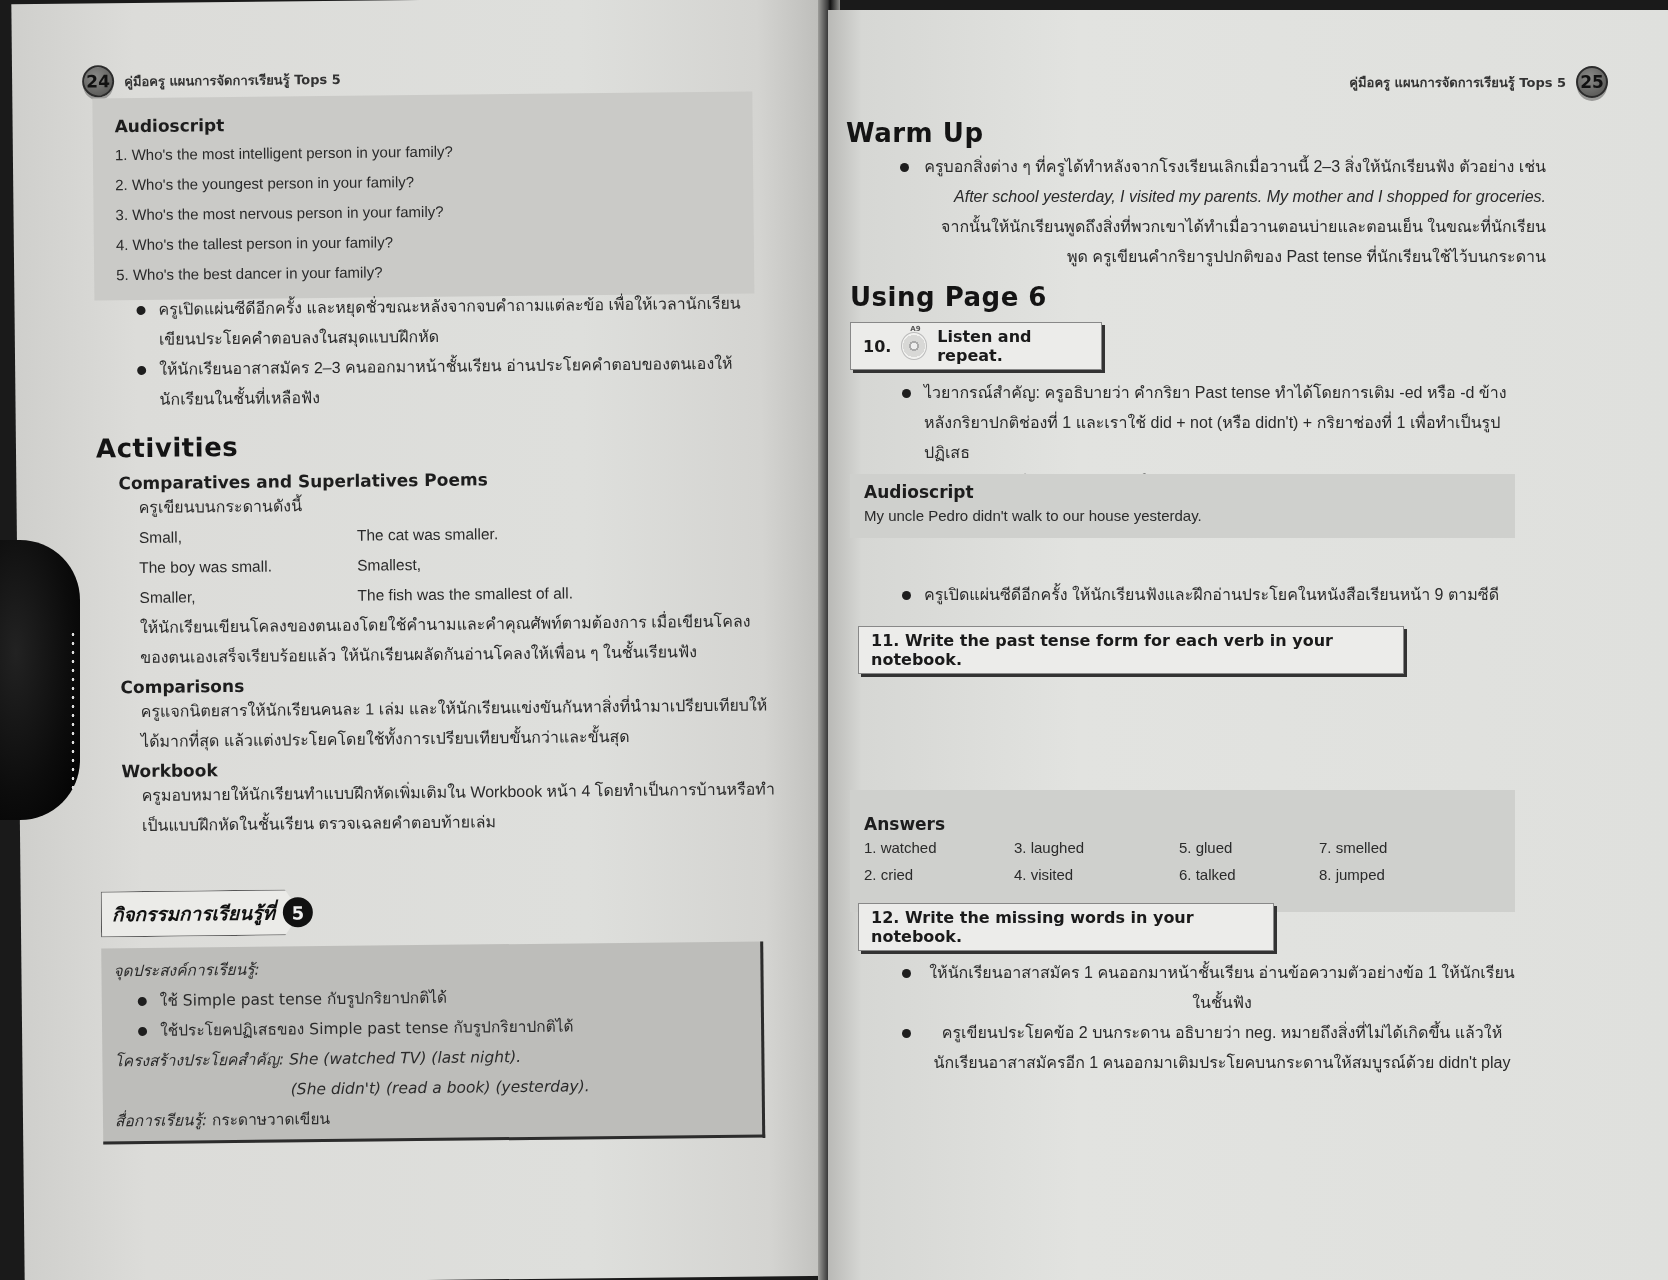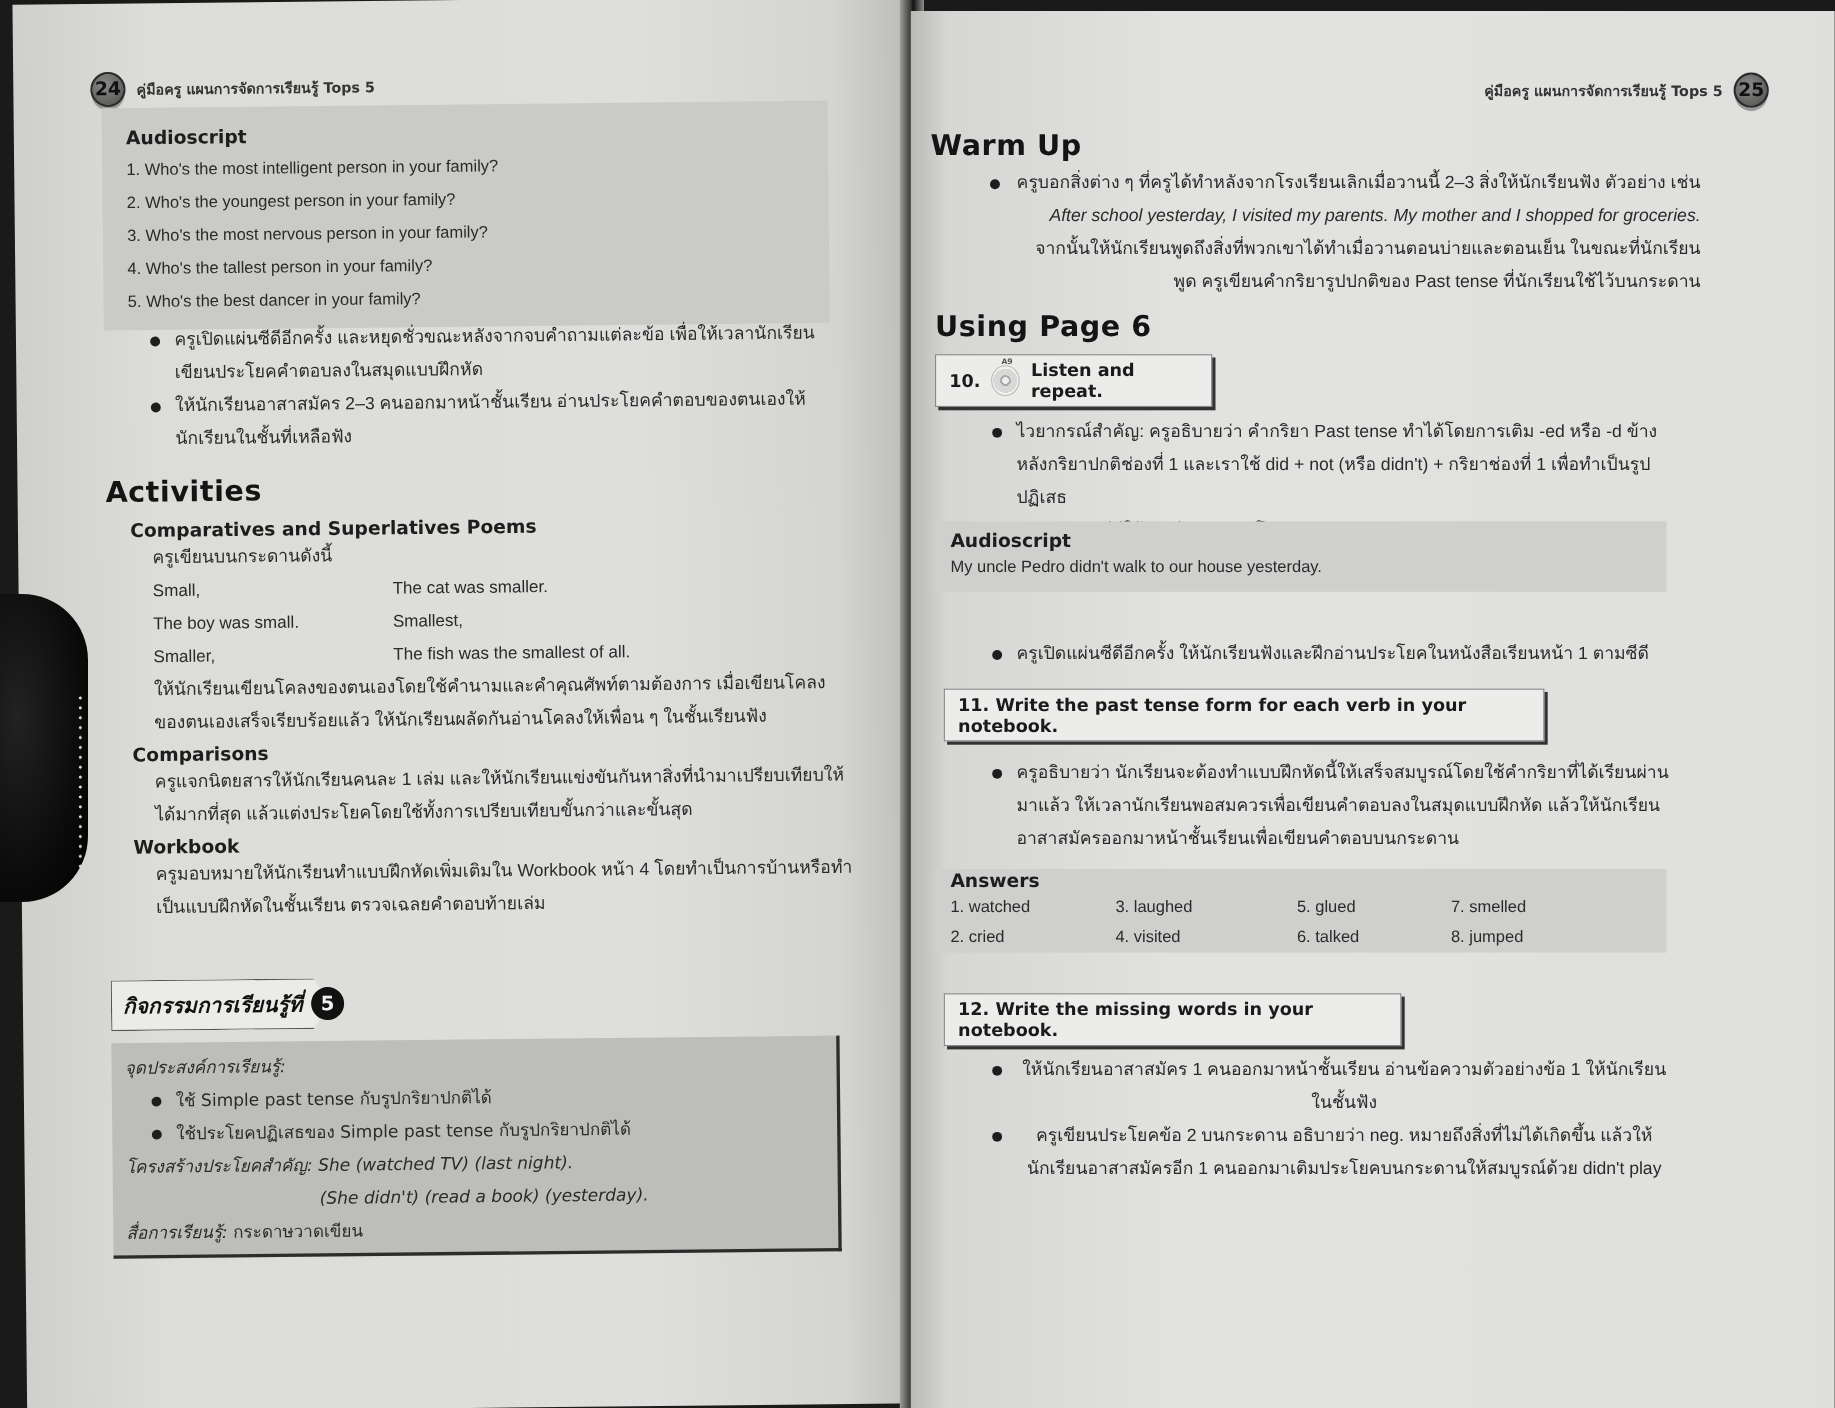--- a/index.html
+++ b/index.html
@@ -113,21 +113,21 @@
   .cd-icon {
     width: 28px; height: 28px; border-radius: 50%;
     background: radial-gradient(circle, #eee 0 3px, #aaa 3px 5px, #d8d8d6 5px 11px, #f2f2f0 11px 14px);
     border: 1px solid #bbb; position: relative;
   }
   .cd-icon span { position: absolute; top: -8px; left: 8px; font-size: 7px; color: #555; }
 
   .r-block { position: absolute; left: 72px; width: 620px; }
   .audio-right { position: absolute; left: 22px; top: 464px; width: 665px; padding: 8px 14px; }
   .audio-right p { font-family: "Liberation Sans", sans-serif; font-size: 15px; line-height: 28px; }
-  .answers { position: absolute; left: 22px; top: 780px; width: 665px; padding: 1px 14px; }
+  .answers { position: absolute; left: 22px; top: 780px; width: 665px; padding: 24px 14px; }
   .ans-grid { display: grid; grid-template-columns: 150px 165px 140px 1fr; font-family: "Liberation Sans", sans-serif; font-size: 15px; line-height: 27px; }
 </style>
 </head>
 <body>
 
 <div class="spread">
 
   <div class="page page-left">
     <div class="header">
       <div class="pnum">24</div>
@@ -220,30 +220,27 @@
       <p class="bullet">ไวยากรณ์สำคัญ: ครูอธิบายว่า คำกริยา Past tense ทำได้โดยการเติม -ed หรือ -d ข้างหลังกริยาปกติช่องที่ 1 และเราใช้ did + not (หรือ didn't) + กริยาช่องที่ 1 เพื่อทำเป็นรูปปฏิเสธ</p>
       <p class="bullet">ครูเปิดแผ่นซีดีให้นักเรียนฟังประโยค</p>
     </div>
 
     <div class="audio-right shade">
       <h3 class="sub">Audioscript</h3>
       <p>My uncle Pedro didn't walk to our house yesterday.</p>
     </div>
 
     <div class="r-block body" style="top:570px;">
-      <p class="bullet">ครูเปิดแผ่นซีดีอีกครั้ง ให้นักเรียนฟังและฝึกอ่านประโยคในหนังสือเรียนหน้า 1 ตามซีดี</p>
+      <p class="bullet">ครูเปิดแผ่นซีดีอีกครั้ง ให้นักเรียนฟังและฝึกอ่านประโยคในหนังสือเรียนหน้า 9 ตามซีดี</p>
     </div>
 
     <div class="task-box" style="left:30px; top:616px; width:546px; height:48px;">
       <span>11. Write the past tense form for each verb in your notebook.</span>
     </div>
 
-    <div class="r-block body" style="top:678px;">
-      <p class="bullet">ครูอธิบายว่า นักเรียนจะต้องทำแบบฝึกหัดนี้ให้เสร็จสมบูรณ์โดยใช้คำกริยาที่ได้เรียนผ่านมาแล้ว ให้เวลานักเรียนพอสมควรเพื่อเขียนคำตอบลงในสมุดแบบฝึกหัด แล้วให้นักเรียนอาสาสมัครออกมาหน้าชั้นเรียนเพื่อเขียนคำตอบบนกระดาน</p>
-    </div>
 
     <div class="answers shade">
       <h3 class="sub">Answers</h3>
       <div class="ans-grid">
         <span>1. watched</span>
         <span>3. laughed</span>
         <span>5. glued</span>
         <span>7. smelled</span>
         <span>2. cried</span>
         <span>4. visited</span>

